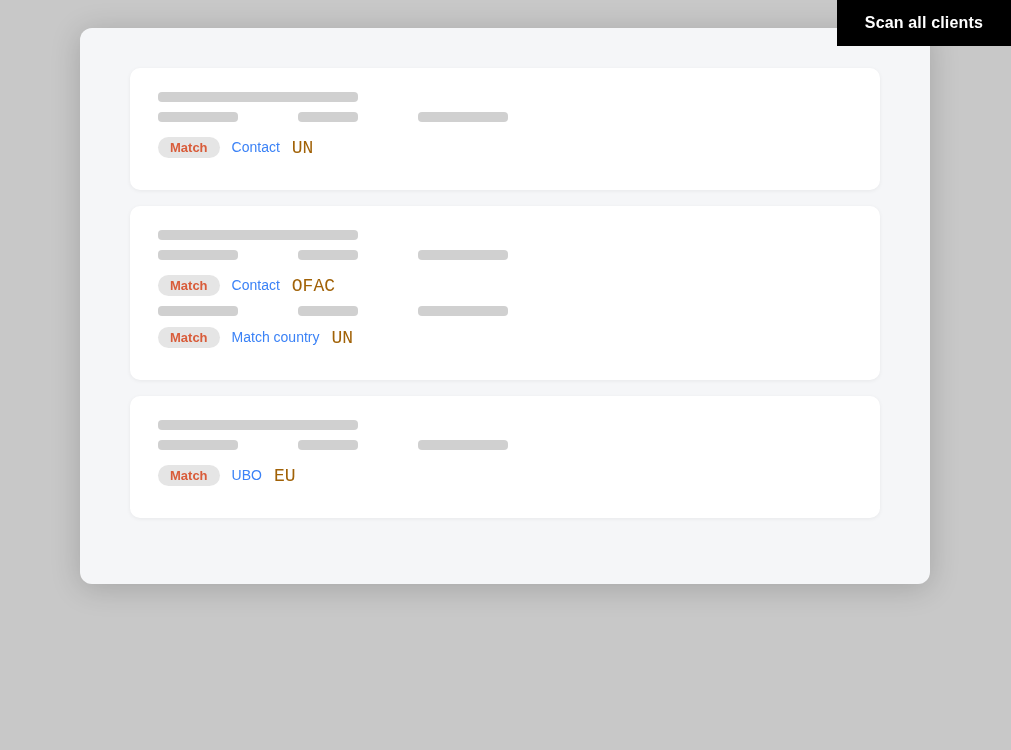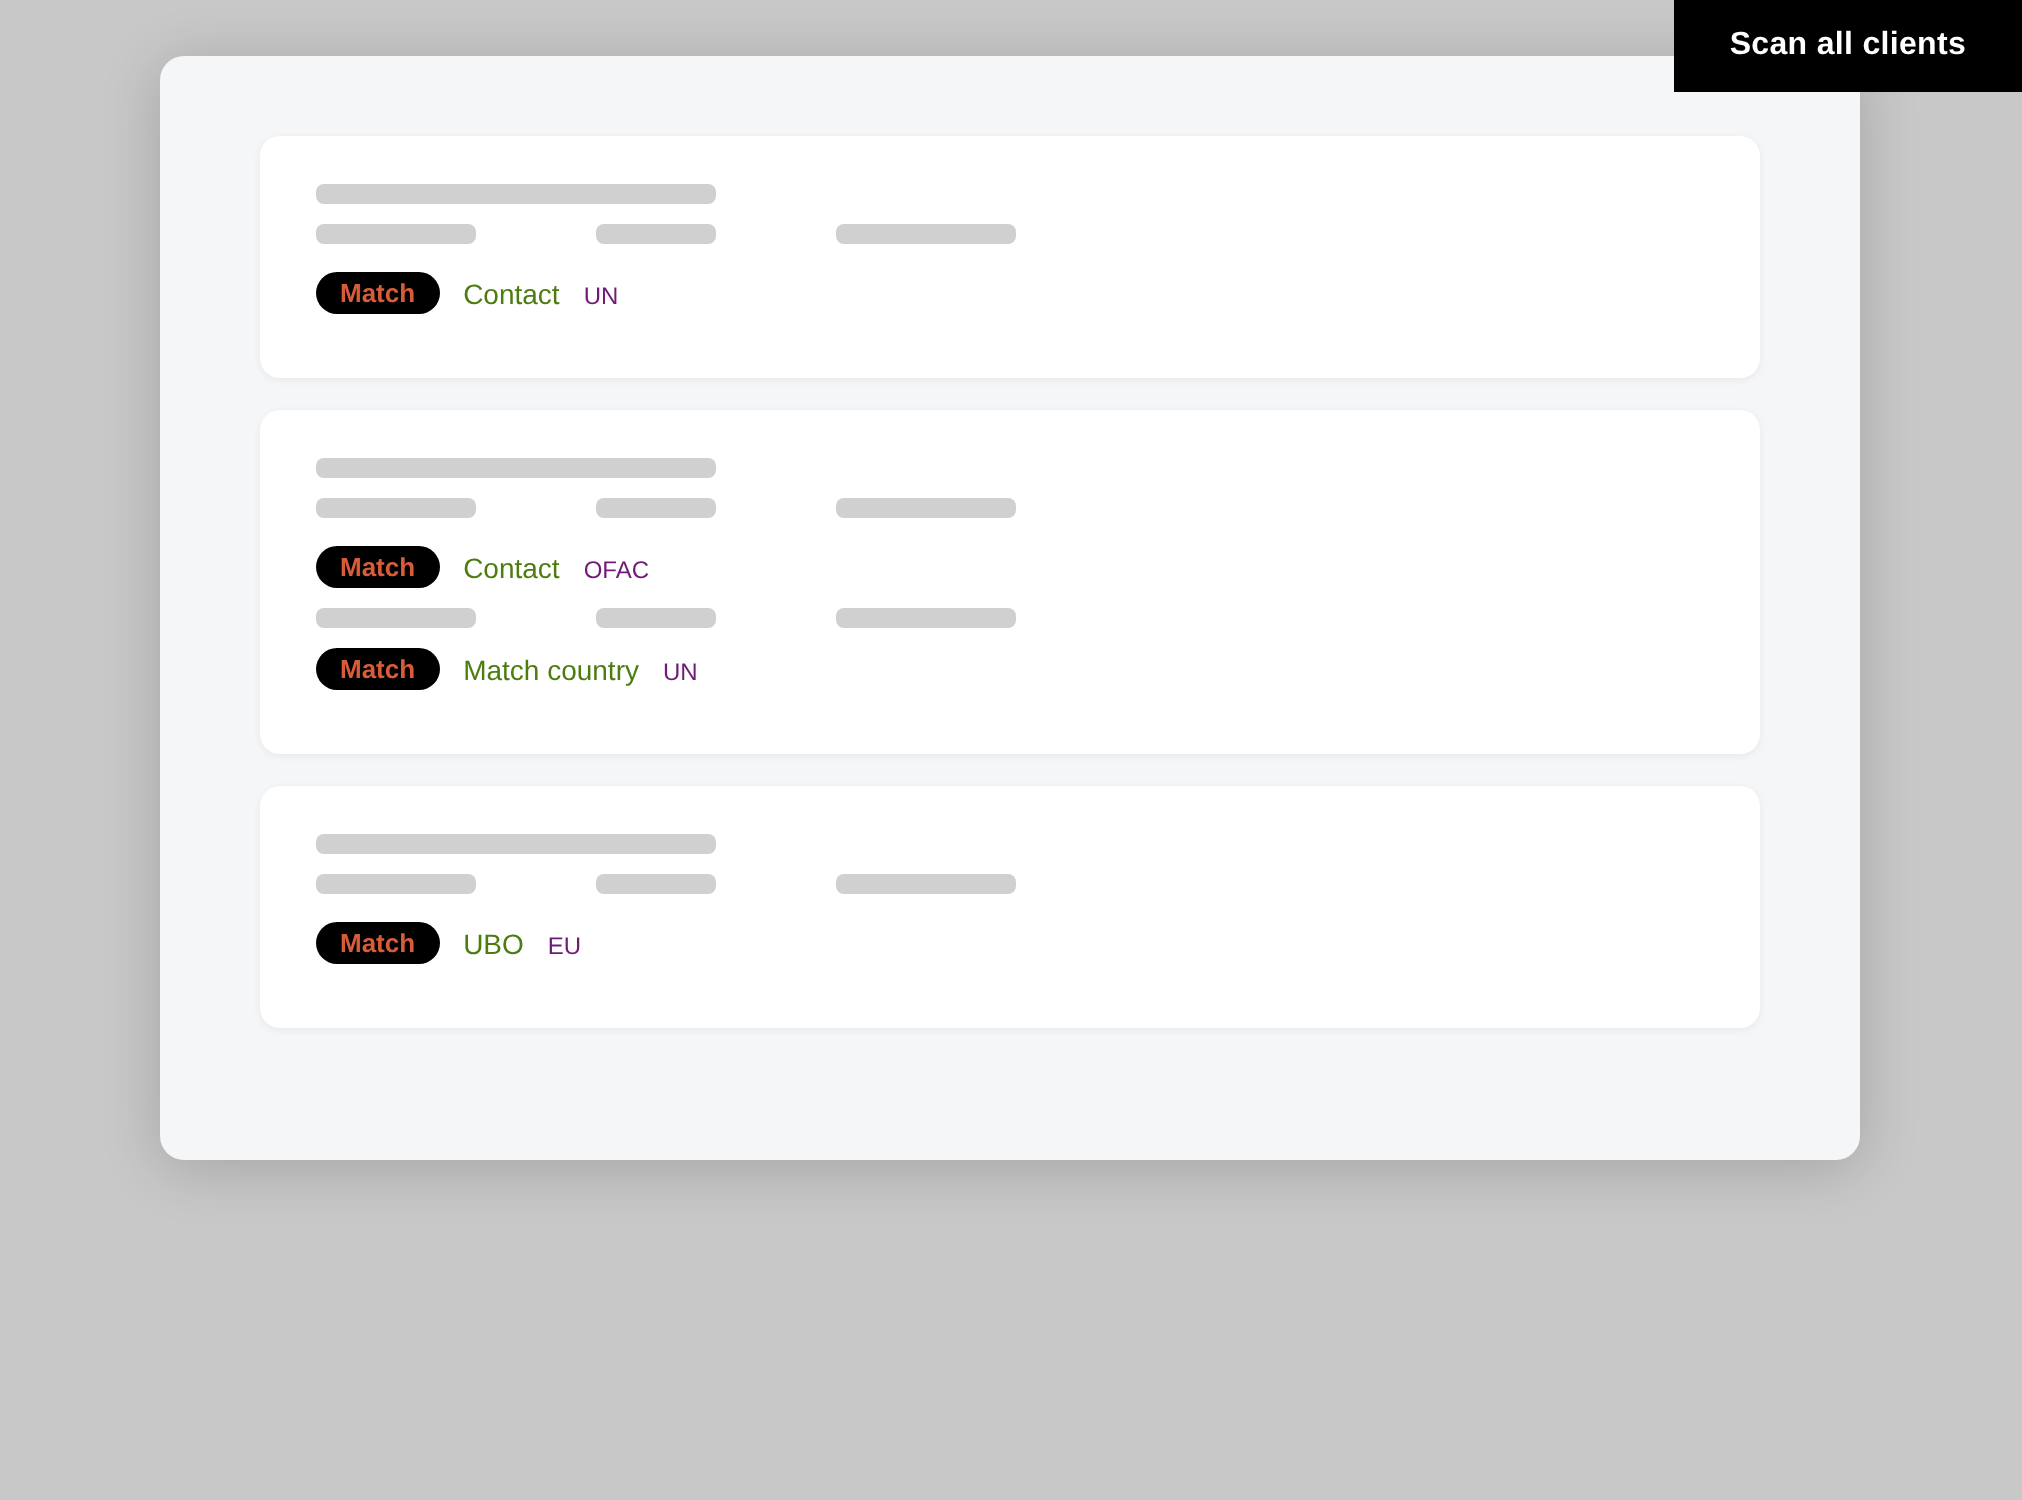--- a/index.html
+++ b/index.html
@@ -81,47 +81,48 @@
     }
 
     .row-match {
       display: flex;
       align-items: center;
       gap: 12px;
       margin-bottom: 10px;
     }
 
     .match-badge {
-      background: #000000;
+      background: #e5e5e5;
       color: #d95c3a;
       border-radius: 20px;
       padding: 3px 12px;
       font-size: 13px;
       font-weight: 600;
       white-space: nowrap;
     }
 
     .match-type {
       font-size: 14px;
-      color: #4d7c0f;
+      color: #3b82f6;
       font-weight: 500;
     }
 
     .progress-row {
       display: flex;
       align-items: center;
       gap: 10px;
       margin-top: 2px;
     }
 
     .progress-label {
-      font-size: 12px;
-      color: #701a75;
+      font-size: 18px;
+      color: #a16207;
       min-width: 38px;
       font-weight: 500;
+      font-family: Liberation Mono, monospace;
     }
 
     .progress-bar-track {
       height: 8px;
       background: #eee;
       border-radius: 4px;
       flex: 1;
       max-width: 240px;
     }
 

